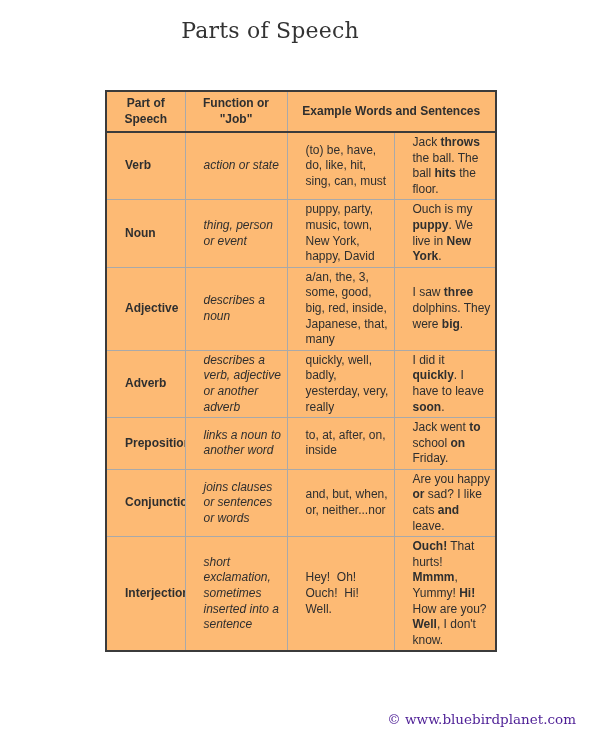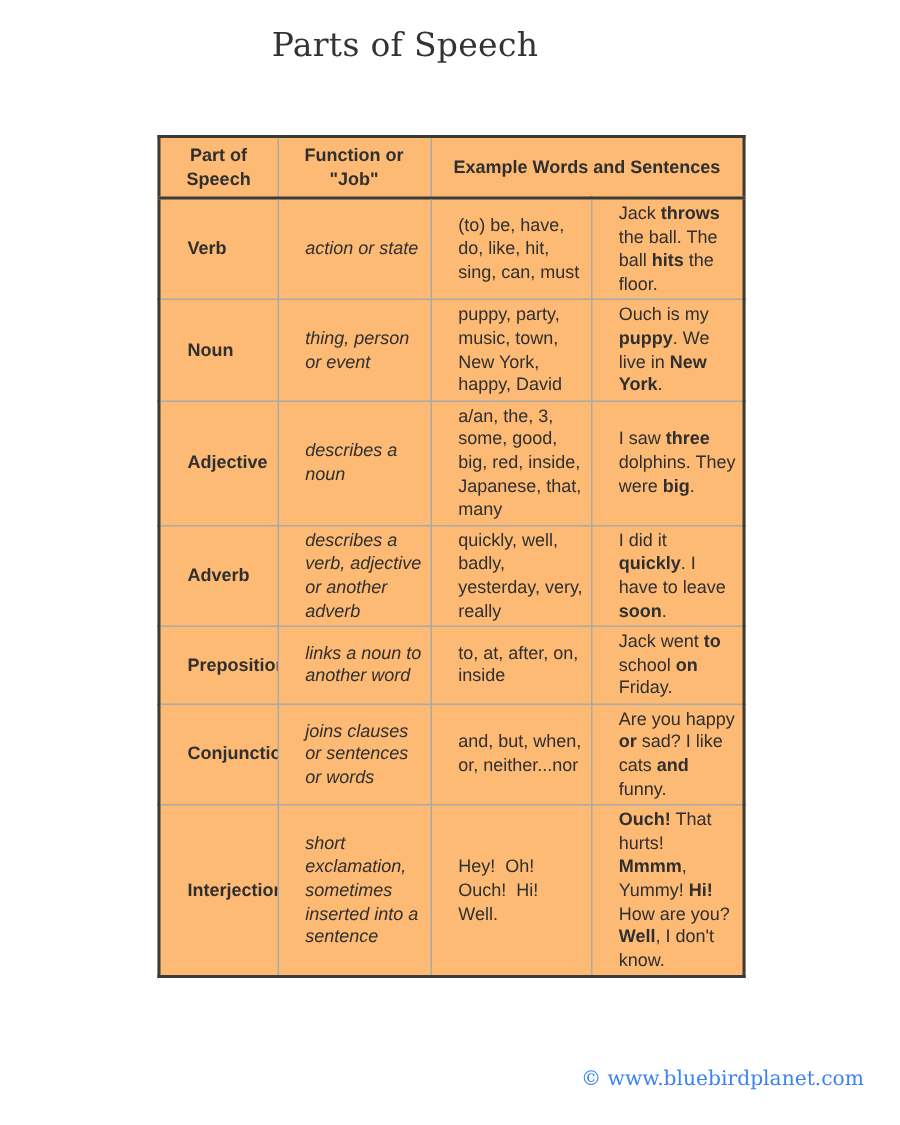--- a/index.html
+++ b/index.html
@@ -66,21 +66,21 @@
   tbody tr:nth-child(5) { height: 32px; }
   tbody tr:nth-child(6) { height: 32px; }
   tbody tr:nth-child(7) { height: 46px; }
   tbody tr:nth-child(8) { height: 80px; }
   .copyright {
     position: absolute;
     top: 711px;
     right: 24px;
     font-family: "DejaVu Serif", serif;
     font-size: 13.5px;
-    color: #3b82f6;
+    color: #4c1d95;
   }
 </style>
 </head>
 <body>
 
 <div class="title">Parts of Speech</div>
 
 <table class="pos-table">
   <colgroup>
     <col class="c1">
@@ -129,21 +129,21 @@
     <td class="c-part">Preposition</td>
     <td class="c-func">links a noun to another word</td>
     <td class="c-words">to, at, after, on, inside</td>
     <td class="c-sent"><span>Jack went </span><b>to</b><span> school </span><b>on</b><span> Friday.</span></td>
   </tr>
 
   <tr>
     <td class="c-part">Conjunction</td>
     <td class="c-func">joins clauses or sentences or words</td>
     <td class="c-words">and, but, when, or, neither...nor</td>
-    <td class="c-sent"><span>Are you happy </span><b>or</b><span> sad? I like cats </span><b>and</b><span> funny.</span></td>
+    <td class="c-sent"><span>Are you happy </span><b>or</b><span> sad? I like cats </span><b>and</b><span> leave.</span></td>
   </tr>
 
   <tr>
     <td class="c-part">Interjection</td>
     <td class="c-func">short exclamation, sometimes inserted into a sentence</td>
     <td class="c-words">Hey!  Oh!  Ouch!  Hi!  Well.</td>
     <td class="c-sent"><b>Ouch!</b><span> That hurts! </span><b>Mmmm</b><span>, Yummy! </span><b>Hi!</b><span> How are you? </span><b>Well</b><span>, I don't know.</span></td>
   </tr>
 </tbody>
 </table>

